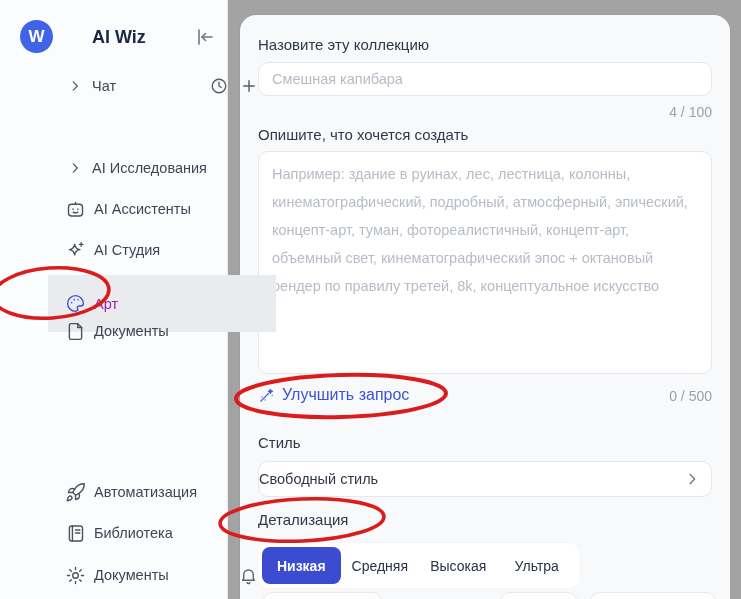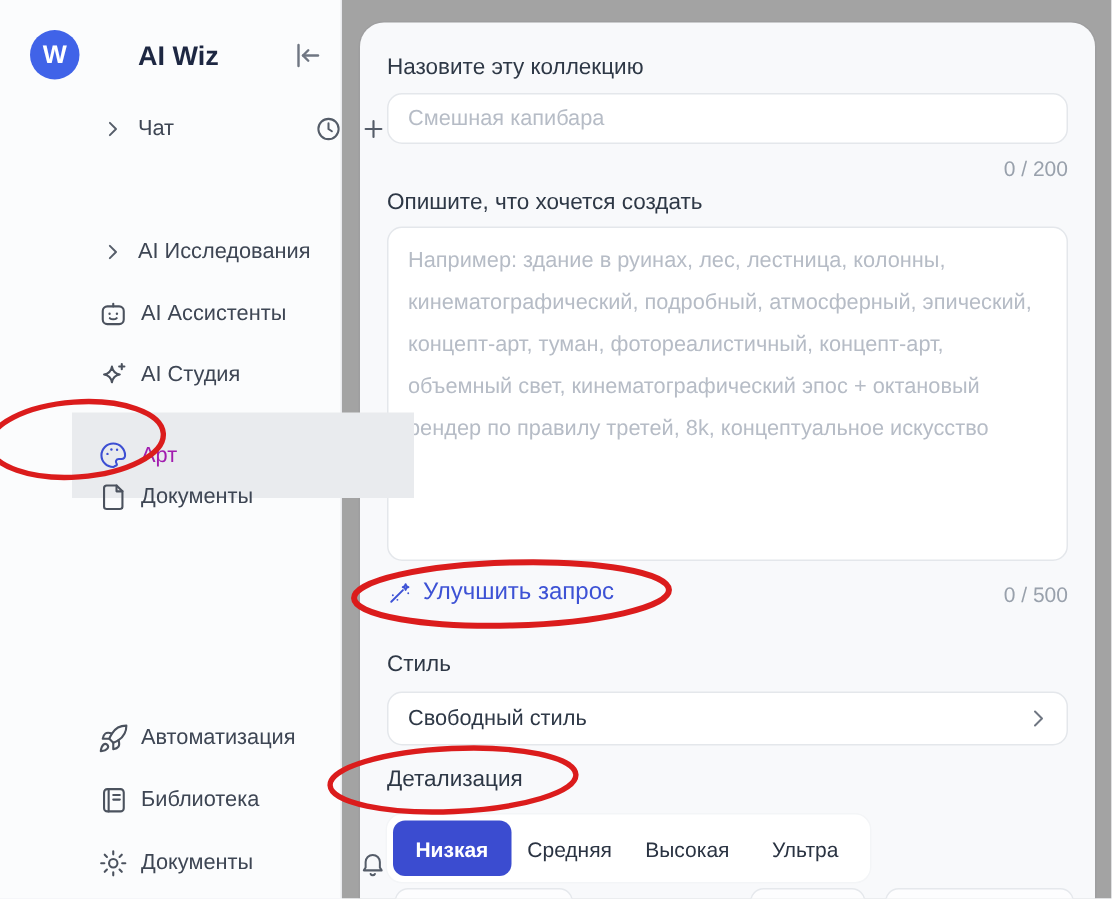--- a/index.html
+++ b/index.html
@@ -57,21 +57,21 @@
   }
   .counter { position:absolute; right:18px; font-size:14px; color:#99a1ac; }
   .improve {
     position:absolute; left:18px; top:371px; display:flex; align-items:center; gap:7px;
     color:#3d52d5; font-size:16px; cursor:pointer;
   }
   .improve .wicon { width:17px; height:17px; }
   .select-box {
     position:absolute; left:18px; top:446px; width:454px; height:36px; background:#fff;
     border:1px solid #e4e7eb; border-radius:10px; display:flex; align-items:center;
-    font-size:14.5px; color:#2e3846; padding:0 13px; cursor:pointer;
+    font-size:14.5px; color:#2e3846; padding:0 0; cursor:pointer;
   }
   .select-box .sel-chev { position:absolute; right:11px; width:16px; height:16px; color:#6f7682; }
   .tabs {
     position:absolute; left:18px; top:528px; width:322px; height:45px;
     background:#fff; border-radius:10px; padding:4px; display:flex; box-shadow:0 0 0 1px rgba(20,30,60,.02);
   }
   .tab {
     flex:1; display:flex; align-items:center; justify-content:center;
     font-size:14px; color:#2a3342; border-radius:8px; cursor:pointer;
   }
@@ -218,21 +218,21 @@
       </span>
     </span>
   </div>
 </aside>
 
 <main class="main">
   <section class="card">
 
     <div class="fld-label" style="top:21px">Назовите эту коллекцию</div>
     <input class="txt-input" style="top: 47px; height: 34px;" type="text" placeholder="Смешная капибара">
-    <div class="counter" style="top:89px">0 / 200</div>
+    <div class="counter" style="top:89px">4 / 100</div>
 
     <div class="fld-label" style="top:111px">Опишите, что хочется создать</div>
     <textarea class="txt-area" style="top: 136px; height: 223px;" placeholder="Например: здание в руинах, лес, лестница, колонны, кинематографический, подробный, атмосферный, эпический, концепт-арт, туман, фотореалистичный, концепт-арт, объемный свет, кинематографический эпос + октановый рендер по правилу третей, 8k, концептуальное искусство"></textarea>
 
     <div class="improve">
       <span class="wicon">
         <svg class="icon" viewBox="0 0 24 24" width="17" height="17" fill="none" stroke="currentColor" stroke-width="1.8" stroke-linecap="round" stroke-linejoin="round">
             <path d="M4 20 15 9"></path>
             <path d="M17.5 3.5l.8 1.9 1.9.8-1.9.8-.8 1.9-.8-1.9-1.9-.8 1.9-.8z"></path>
             <path d="M5.5 13.8v.01M9.8 18.2v.01M20 12v.01"></path>

